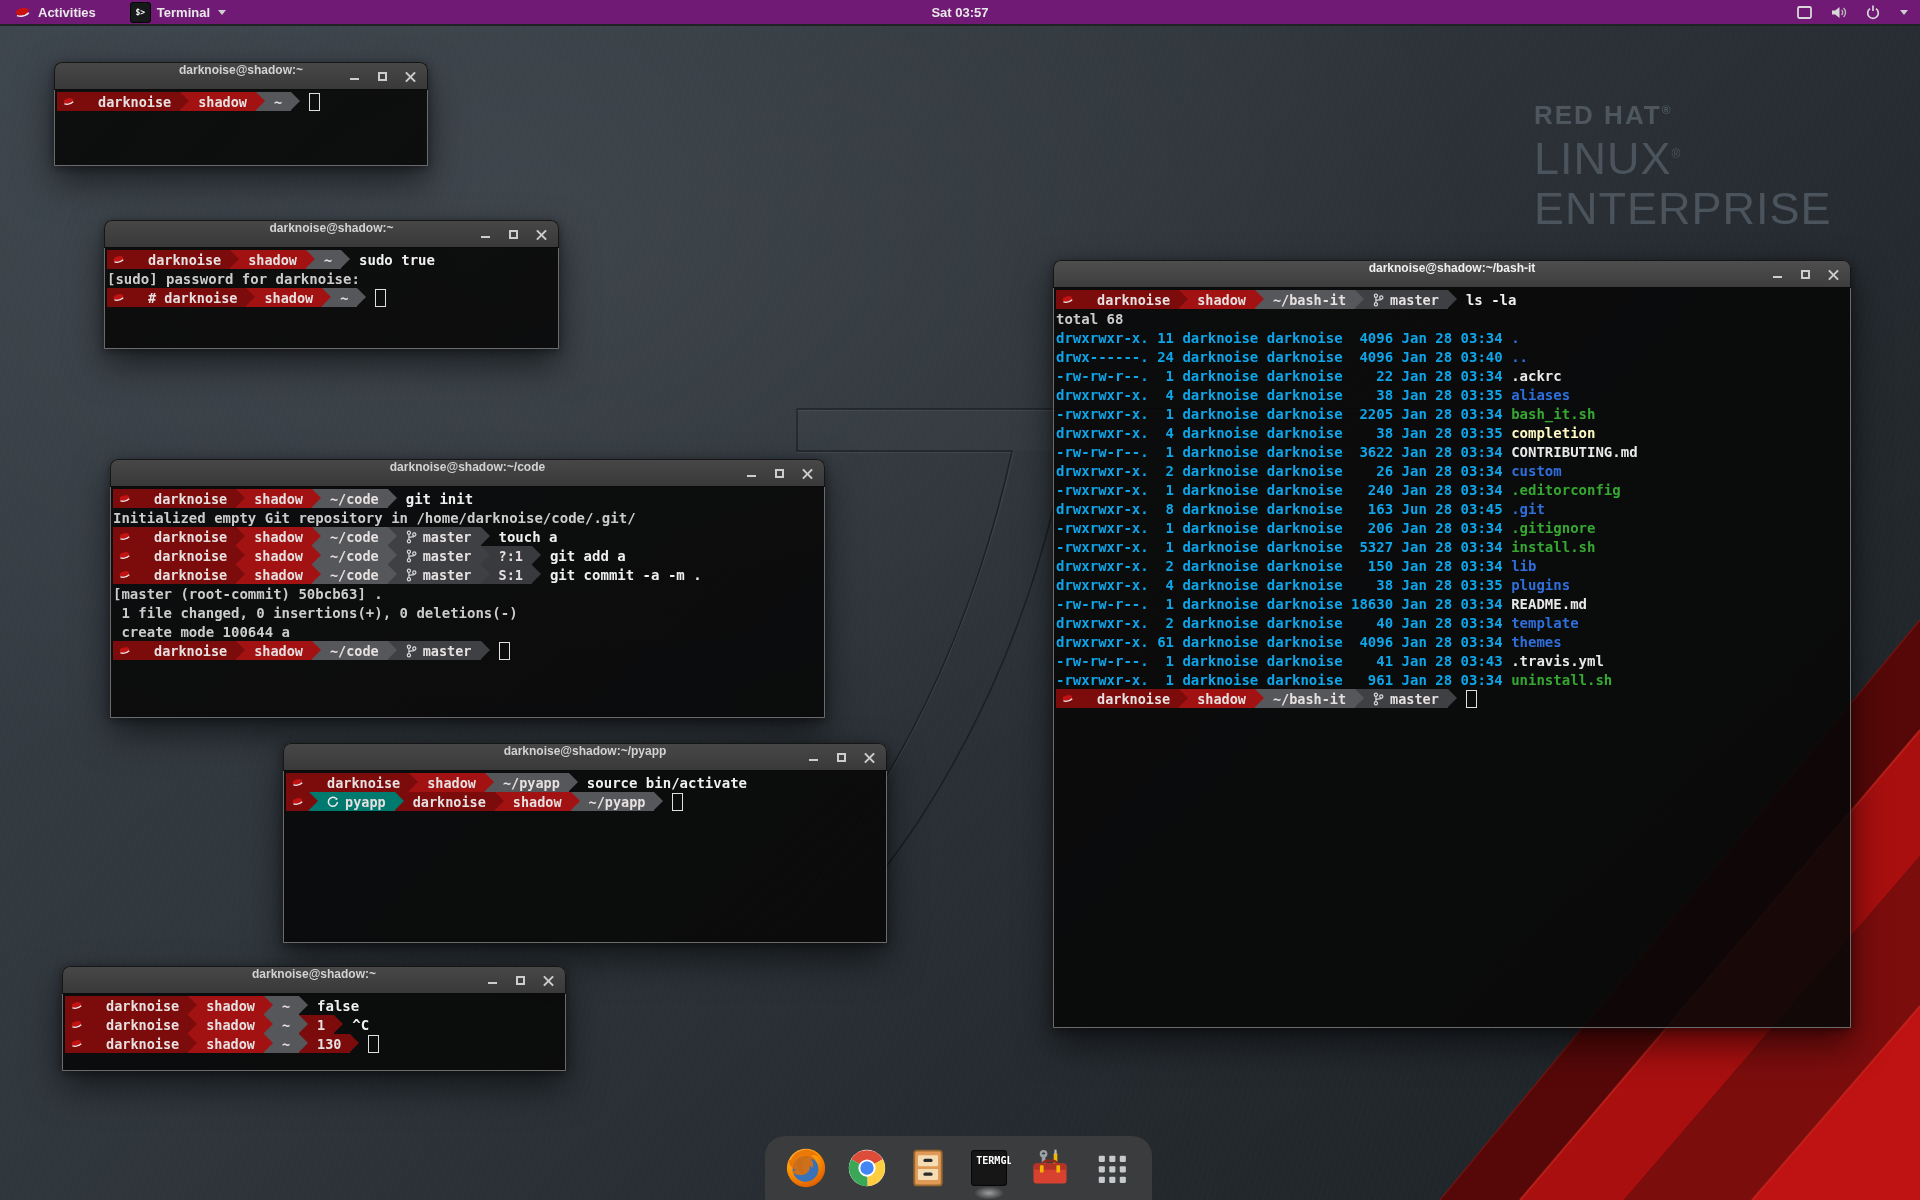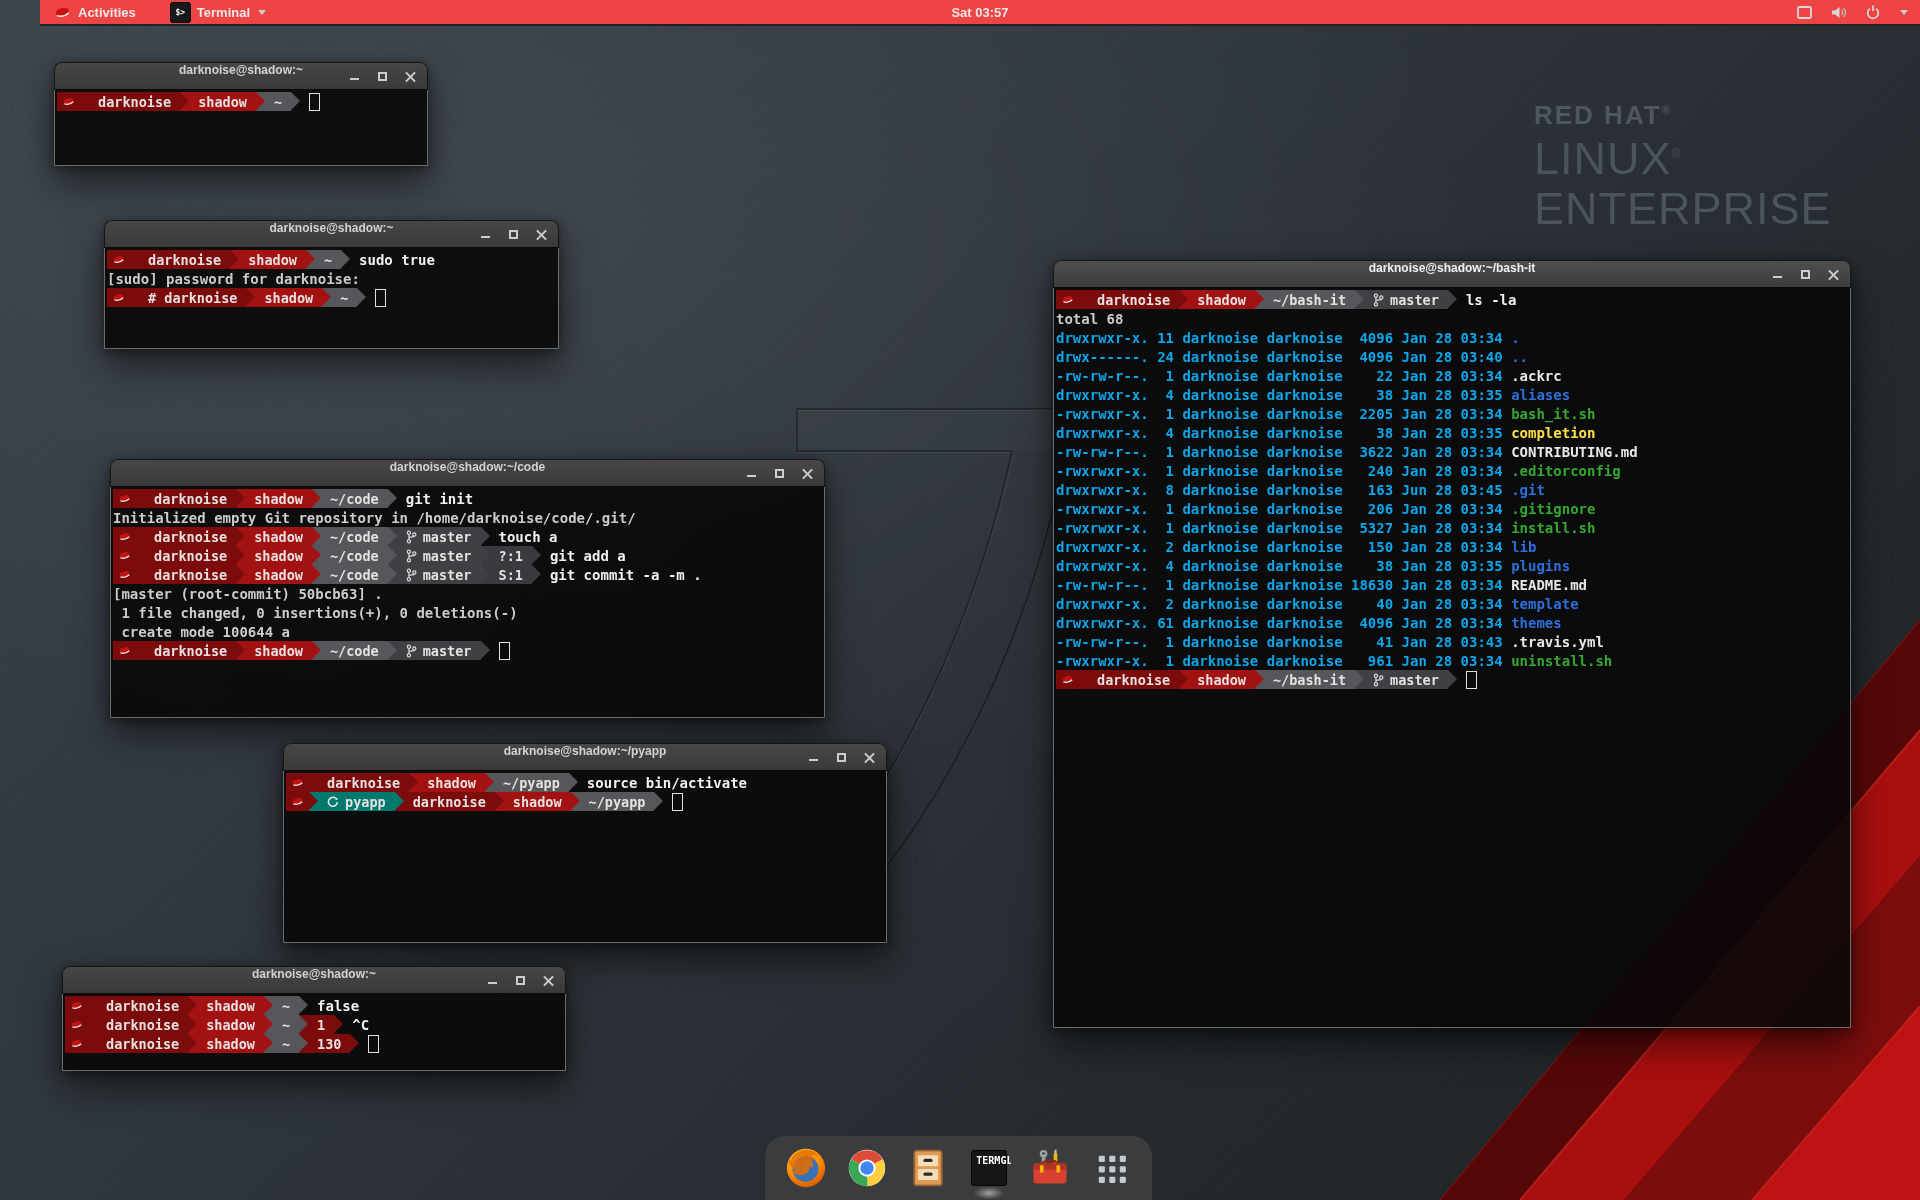--- a/index.html
+++ b/index.html
@@ -11,23 +11,23 @@
       radial-gradient(1600px 1000px at 28% 20%, rgba(255,255,255,.055), rgba(255,255,255,0) 60%),
       repeating-linear-gradient(105deg, rgba(255,255,255,.013) 0 1px, rgba(0,0,0,0) 1px 6px),
       linear-gradient(135deg,#3a424a 0%, #2f363c 40%, #24292e 72%, #1d2226 100%);}
   #seven,#ribbons{position:absolute;left:0;top:0;pointer-events:none;}
   
   #rhel-logo{position:absolute;left:1534px;top:100px;color:#4b545c;user-select:none;}
   #rhel-logo .brand{font-size:26px;font-weight:bold;letter-spacing:2px;color:#4e575f;}
   #rhel-logo .prod{font-size:45px;font-weight:400;letter-spacing:1px;line-height:1.0;margin-top:5px;}
   #rhel-logo sup{font-size:12px;}
   
-  #topbar{position:absolute;left:0;top:0;right:0;height:24px;background:#ef4444;
+  #topbar{position:absolute;left:0;top:0;right:0;height:24px;background:#701a75;
           border-bottom:2px solid #202325;display:flex;align-items:center;z-index:60;
-          color:#e8e8e8;font-size:13px;font-weight:bold;margin-left:40px;}
+          color:#e8e8e8;font-size:13px;font-weight:bold;}
   .tb-left{display:flex;align-items:center;gap:8px;padding-left:8px;}
   .tb-activities{display:flex;align-items:center;gap:7px;cursor:pointer;padding:0 6px;height:24px;}
   .tb-app{display:flex;align-items:center;gap:6px;margin-left:14px;cursor:pointer;height:24px;padding:0 6px;}
   .term-mini{display:inline-flex;align-items:center;justify-content:center;width:19px;height:19px;
              background:#17181a;border:1px solid #000;border-radius:3px;
              font-family:"DejaVu Sans Mono",monospace;font-size:8px;font-weight:bold;color:#fff;}
   .tb-caret{width:0;height:0;border-left:4px solid transparent;border-right:4px solid transparent;
             border-top:5px solid #cfcfcf;margin-left:2px;}
   .tb-clock{position:absolute;left:50%;transform:translateX(-50%);cursor:pointer;}
   .tb-right{margin-left:auto;display:flex;align-items:center;gap:17px;padding-right:12px;cursor:pointer;height:24px;}
@@ -305,22 +305,23 @@
                     <circle cx="7.6" cy="4.2" r="1.5"></circle>
                     <path d="M2.6 4.1 V8.9 M2.6 7.4 C2.6 5.6 7.6 7.2 7.6 5.7"></path>
                   </g>
                 </svg></span><span>master</span></span><span class="arrow-w" style="background: transparent;"><span class="arrow" style="border-left-color: rgb(63, 64, 67);"></span></span><span class="cmd">ls -la</span></div>
           <div class="tline"><span class="outtext">total 68</span></div>
           <div class="tline"><span class="ls-pre">drwxrwxr-x. 11 darknoise darknoise  4096 Jan 28 03:34 </span><span style="color: rgb(46, 111, 219);">.</span></div>
           <div class="tline"><span class="ls-pre">drwx------. 24 darknoise darknoise  4096 Jan 28 03:40 </span><span style="color: rgb(46, 111, 219);">..</span></div>
           <div class="tline"><span class="ls-pre">-rw-rw-r--.  1 darknoise darknoise    22 Jan 28 03:34 </span><span style="color: rgb(232, 232, 232);">.ackrc</span></div>
           <div class="tline"><span class="ls-pre">drwxrwxr-x.  4 darknoise darknoise    38 Jan 28 03:35 </span><span style="color: rgb(46, 111, 219);">aliases</span></div>
           <div class="tline"><span class="ls-pre">-rwxrwxr-x.  1 darknoise darknoise  2205 Jan 28 03:34 </span><span style="color: rgb(54, 168, 50);">bash_it.sh</span></div>
-          <div class="tline"><span class="ls-pre">drwxrwxr-x.  4 darknoise darknoise    38 Jan 28 03:35 </span><span style="color: #fde047;">completion</span></div>
+          <div class="tline"><span class="ls-pre">drwxrwxr-x.  4 darknoise darknoise    38 Jan 28 03:35 </span><span style="color: #fef9c3;">completion</span></div>
           <div class="tline"><span class="ls-pre">-rw-rw-r--.  1 darknoise darknoise  3622 Jan 28 03:34 </span><span style="color: rgb(232, 232, 232);">CONTRIBUTING.md</span></div>
+          <div class="tline"><span class="ls-pre">drwxrwxr-x.  2 darknoise darknoise    26 Jan 28 03:34 </span><span style="color: rgb(46, 111, 219);">custom</span></div>
           <div class="tline"><span class="ls-pre">-rwxrwxr-x.  1 darknoise darknoise   240 Jan 28 03:34 </span><span style="color: rgb(54, 168, 50);">.editorconfig</span></div>
           <div class="tline"><span class="ls-pre">drwxrwxr-x.  8 darknoise darknoise   163 Jun 28 03:45 </span><span style="color: rgb(46, 111, 219);">.git</span></div>
           <div class="tline"><span class="ls-pre">-rwxrwxr-x.  1 darknoise darknoise   206 Jan 28 03:34 </span><span style="color: rgb(54, 168, 50);">.gitignore</span></div>
           <div class="tline"><span class="ls-pre">-rwxrwxr-x.  1 darknoise darknoise  5327 Jan 28 03:34 </span><span style="color: rgb(54, 168, 50);">install.sh</span></div>
           <div class="tline"><span class="ls-pre">drwxrwxr-x.  2 darknoise darknoise   150 Jan 28 03:34 </span><span style="color: rgb(46, 111, 219);">lib</span></div>
           <div class="tline"><span class="ls-pre">drwxrwxr-x.  4 darknoise darknoise    38 Jan 28 03:35 </span><span style="color: rgb(46, 111, 219); text-align: center;">plugins</span></div>
           <div class="tline"><span class="ls-pre">-rw-rw-r--.  1 darknoise darknoise 18630 Jan 28 03:34 </span><span style="color: rgb(232, 232, 232);">README.md</span></div>
           <div class="tline"><span class="ls-pre">drwxrwxr-x.  2 darknoise darknoise    40 Jan 28 03:34 </span><span style="color: rgb(46, 111, 219);">template</span></div>
           <div class="tline"><span class="ls-pre">drwxrwxr-x. 61 darknoise darknoise  4096 Jan 28 03:34 </span><span style="color: rgb(46, 111, 219);">themes</span></div>
           <div class="tline"><span class="ls-pre">-rw-rw-r--.  1 darknoise darknoise    41 Jan 28 03:43 </span><span style="color: rgb(232, 232, 232);">.travis.yml</span></div>

